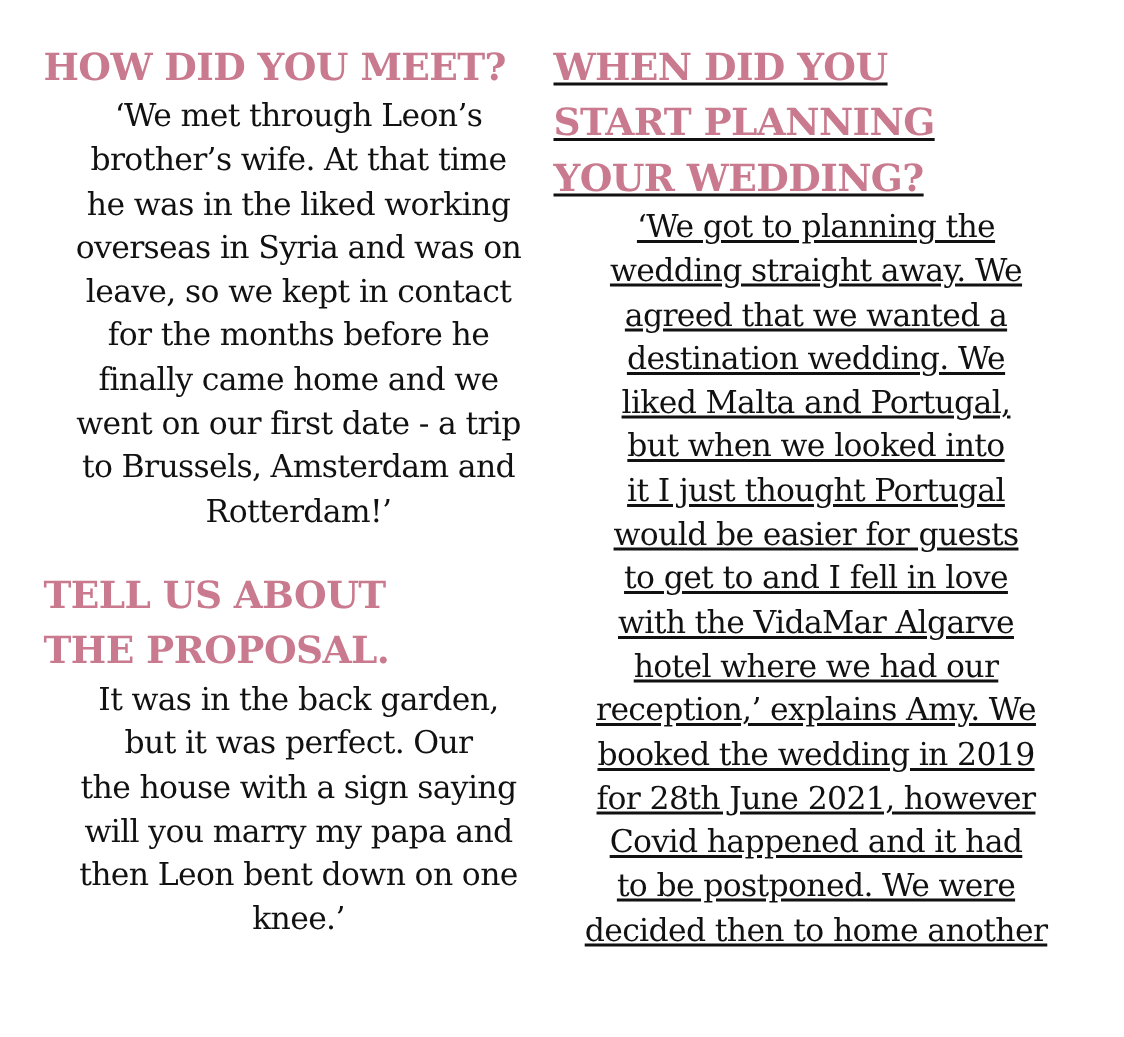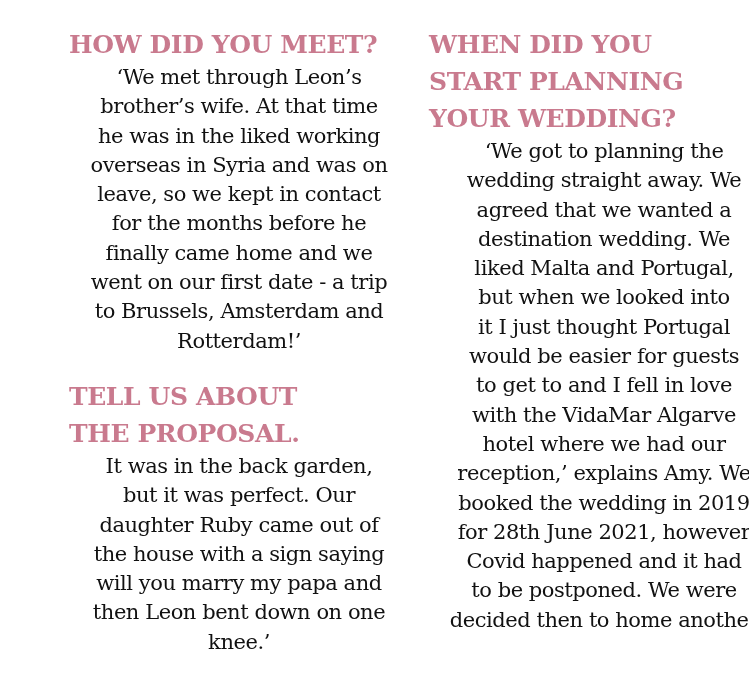--- a/index.html
+++ b/index.html
@@ -11,24 +11,23 @@
     width: 749px;
     height: 691px;
     position: relative;
     overflow: hidden;
     font-family: "DejaVu Serif", "Liberation Serif", serif;
     color: #111111;
   }
   .col {
     position: absolute;
     top: 26px;
-    margin-left: 40px;
   }
   .col-left { left: 29px; width: 340px; }
-  .col-right { left: 389px; width: 350px; }
+  .col-right { left: 369px; width: 350px; text-decoration: underline; }
   .heading {
     color: #c97a8e;
     font-family: "DejaVu Serif", "Liberation Serif", serif;
     font-weight: bold;
     font-size: 25px;
     line-height: 37px;
     letter-spacing: -0.4px;
     margin: 0;
     white-space: nowrap;
   }
@@ -68,21 +67,20 @@
   <div class="section-gap"></div>
 
   <section>
     <h2 class="heading">
       <span class="line">TELL US ABOUT</span>
       <span class="line">THE PROPOSAL.</span>
     </h2>
     <p class="body-text">
       <span class="line">It was in the back garden,</span>
       <span class="line">but it was perfect. Our</span>
-      <span class="line">daughter Ruby came out of</span>
       <span class="line">the house with a sign saying</span>
       <span class="line">will you marry my papa and</span>
       <span class="line">then Leon bent down on one</span>
       <span class="line">knee.’</span>
     </p>
   </section>
 </div>
 
 <div class="col col-right">
   <section>

